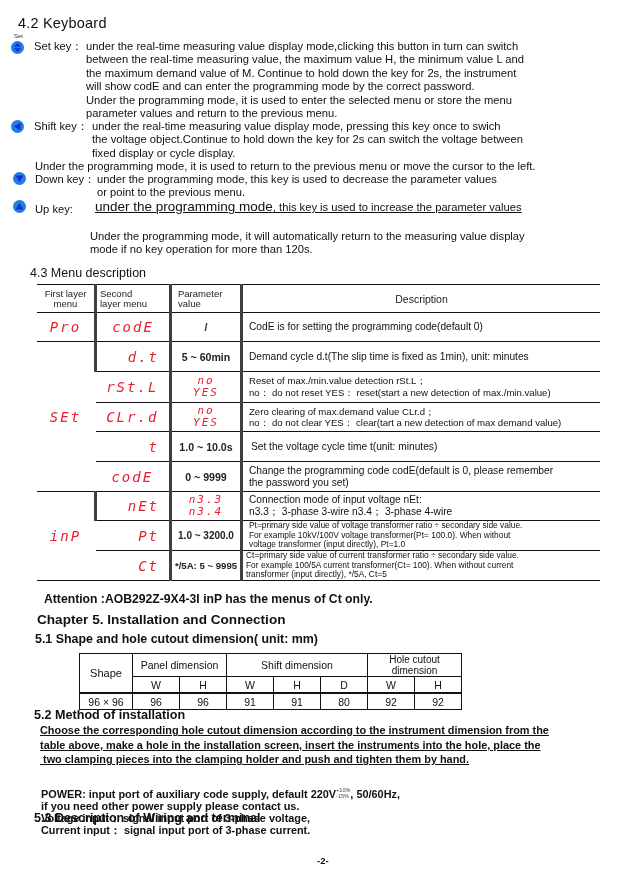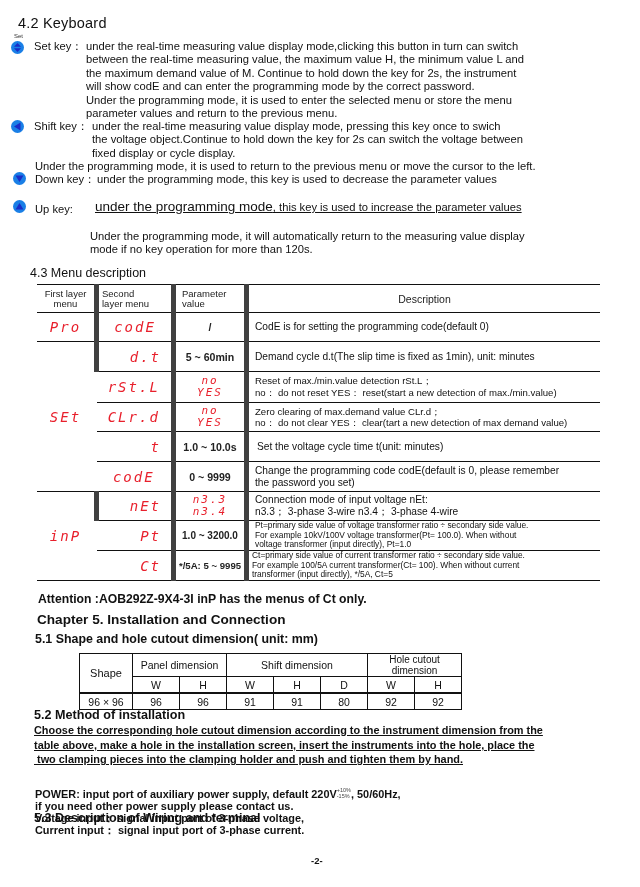--- a/index.html
+++ b/index.html
@@ -8,35 +8,35 @@
   .abs { position:absolute; white-space:nowrap; }
   .h42 { left:18px; top:15px; font-size:14.5px; font-weight:normal; letter-spacing:0.2px; }
   .kline { font-size:11.2px; line-height:13.4px; }
   .icon { position:absolute; width:13px; height:13px; border-radius:50%; background:#1a7fe6; }
   .icon svg { position:absolute; left:0; top:0; width:13px; height:13px; }
   .set-label { position:absolute; left:14px; top:33px; font-size:6px; color:#333; }
   .led { font-family:"DejaVu Sans Mono", monospace; color:#e8202c; font-style:italic; letter-spacing:2px; }
   
   .mtable { position:absolute; left:37px; top:284px; width:563px; border-collapse:collapse; }
   .mtable td { border-top:1px solid #111; border-bottom:1px solid #111; padding:0; vertical-align:middle; }
-  .mtable td + td { border-left:5px solid #404040; }
+  .mtable td + td { border-left:3px solid #404040; }
   .mtable .hd { font-size:9.5px; line-height:10px; color:#222;margin-left:40px; }
   .mtable .desc { font-size:10.2px; line-height:12px; padding-left:6px; }
   .mtable .desc.small { font-size:8.4px; line-height:9.6px; }
   .mtable .pv { font-size:10.6px; text-align:center; font-weight:bold; color:#222; }
   .c1 { width:57px; text-align:center; }
   .c2 { width:62px; text-align:right; padding-right:10px !important; }
   .c3 { width:62px; }
   .led-big { font-size:14px; }
   .led-small { font-size:11px; line-height:12px; }
   
   .dtable { position:absolute; left:79px; top:653px; border-collapse:collapse; font-size:10.5px; }
   .dtable td { border:1px solid #111; text-align:center; padding:0; height:15px; }
   .dtable tr.thick td { border-top:2px solid #111; }
-  .b { font-weight:bold; }
+  .b { font-weight:bold;margin-left:6px; }
   .body11 { font-size:11.2px; line-height:14.6px; }
 </style>
 </head>
 <body>
 
 <div class="abs h42">4.2  Keyboard</div>
 <div class="set-label">Set</div>
 
 <div class="icon" style="left:11px; top:41px;">
   <svg viewBox="0 0 13 13">
@@ -68,20 +68,21 @@
 <div class="abs kline" style="left:35px; top:160px;">Under the programming mode, it is used to return to the previous menu or move the cursor to the left.</div>
 
 <div class="icon" style="left:13px; top:172px;">
   <svg viewBox="0 0 13 13">
       <polygon points="6.5,10 2.5,3.5 10.5,3.5" fill="#1a2cc8"></polygon>
     </svg>
 </div>
 <div class="abs kline" style="left:35px; top:173px;">Down key：</div>
 <div class="abs kline" style="left:97px; top:173px;">
   <div>under the programming mode, this key is used to decrease the parameter values</div>
+  <div style="padding-left:-4px">or point to the previous menu.</div>
 </div>
 
 <div class="icon" style="left:13px; top:200px;">
   <svg viewBox="0 0 13 13">
       <polygon points="6.5,3 2.5,9.5 10.5,9.5" fill="#1a2cc8"></polygon>
     </svg>
 </div>
 <div class="abs kline" style="left:35px; top:203px;">Up key:</div>
 <div class="abs kline" style="left:95px; top:200px;text-decoration:underline;">
   <div><span style="font-size:13.5px;">under the programming mode</span><span>, this key is used to increase the parameter values</span></div>
@@ -231,20 +232,20 @@
 <div class="abs" style="left:34px; top:708px; font-size:12.6px; font-weight:bold;">5.2 Method of installation</div>
 <div class="abs b body11" style="left:34px; top:723px; font-size:10.9px;text-decoration:underline;">
   <div>Choose the corresponding hole cutout dimension according to the instrument dimension from the</div>
   <div>table above, make a hole in the installation screen, insert the instruments into the hole, place the</div>
   <div style="white-space:pre;"> two clamping pieces into the clamping holder and push and tighten them by hand.</div>
 </div>
 
 <div class="abs" style="left:34px; top:811px; font-size:12.6px; font-weight:bold;">5.3 Description of Wiring and terminal</div>
 <div class="abs b" style="left:35px; top:788px; font-size:10.9px; line-height:12px;">
   <div>
-    <span>POWER: input port of auxiliary power supply, default 220V</span><span style="display:inline-block; vertical-align:top; font-size:5.5px; line-height:5.5px; font-weight:normal; color:#444;"><span style="display:block">+10%</span><span style="display:block">-15%</span></span><span>, 50/60Hz,</span>
+    <span>POWER: input port of auxiliary code supply, default 220V</span><span style="display:inline-block; vertical-align:top; font-size:5.5px; line-height:5.5px; font-weight:normal; color:#444;"><span style="display:block">+10%</span><span style="display:block">-15%</span></span><span>, 50/60Hz,</span>
   </div>
   <div>if you need other power supply please contact us.</div>
   <div>Voltage input： signal input port of 3-phase voltage,</div>
   <div>Current input：  signal input port of 3-phase current.</div>
 </div>
 
 <div class="abs b" style="left:311px; top:855px; font-size:9.5px;">-2-</div>
 
 </body></html>

